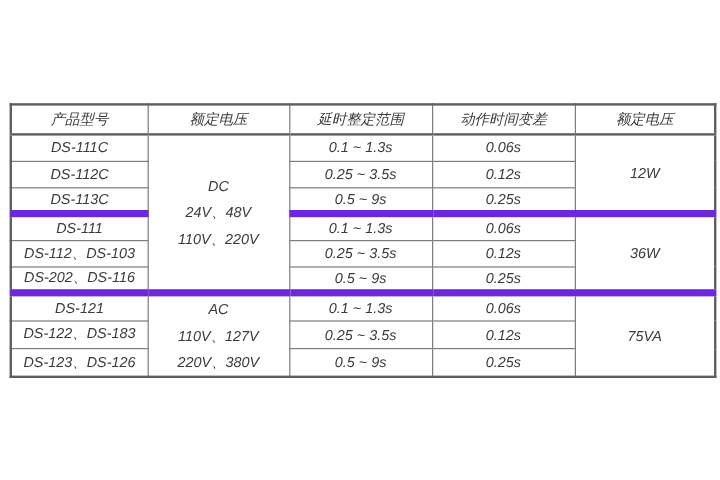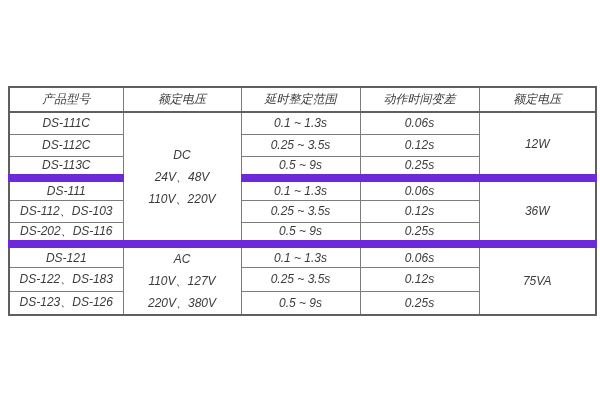--- a/index.html
+++ b/index.html
@@ -33,21 +33,21 @@
     text-align: center;
     vertical-align: middle;
     padding: 0;
     font-weight: normal;
     overflow: hidden;
     white-space: nowrap;
   }
   table.spec thead tr { height: 25px; }
   table.spec tbody tr { height: 22px; padding-left: 44px; }
   table.spec thead th { border-bottom: 2px solid #5f5f5f; }
-  table.spec tr.group-start > td { border-top: 8px solid #6d28d9; }
+  table.spec tr.group-start > td { border-top: 6px solid #6d28d9; }
   td.voltage-cell div { line-height: 22px; }
 </style>
 </head>
 <body>
 
 <div class="table-wrap">
   <table class="spec">
     <colgroup>
       <col style="width:114px">
       <col style="width:118px">

